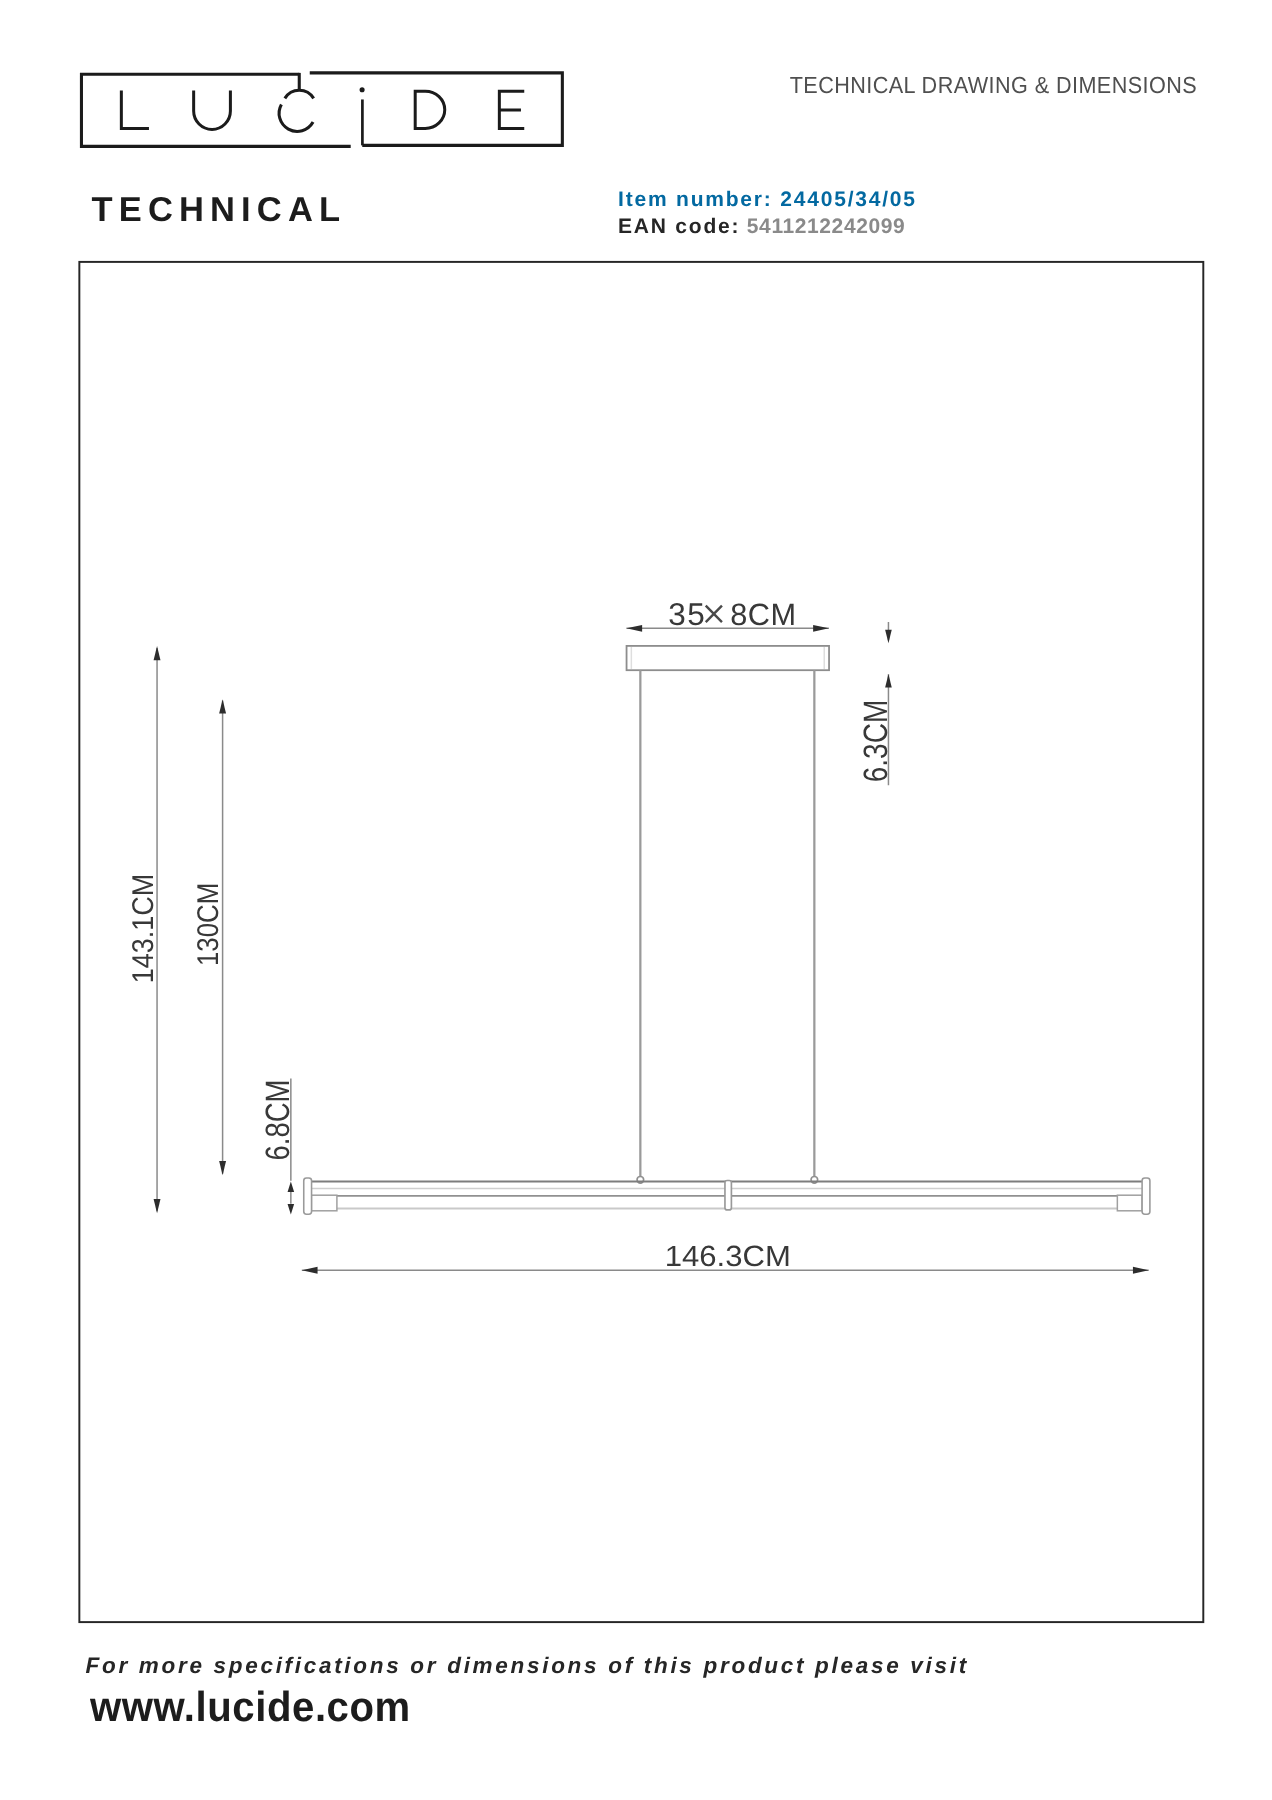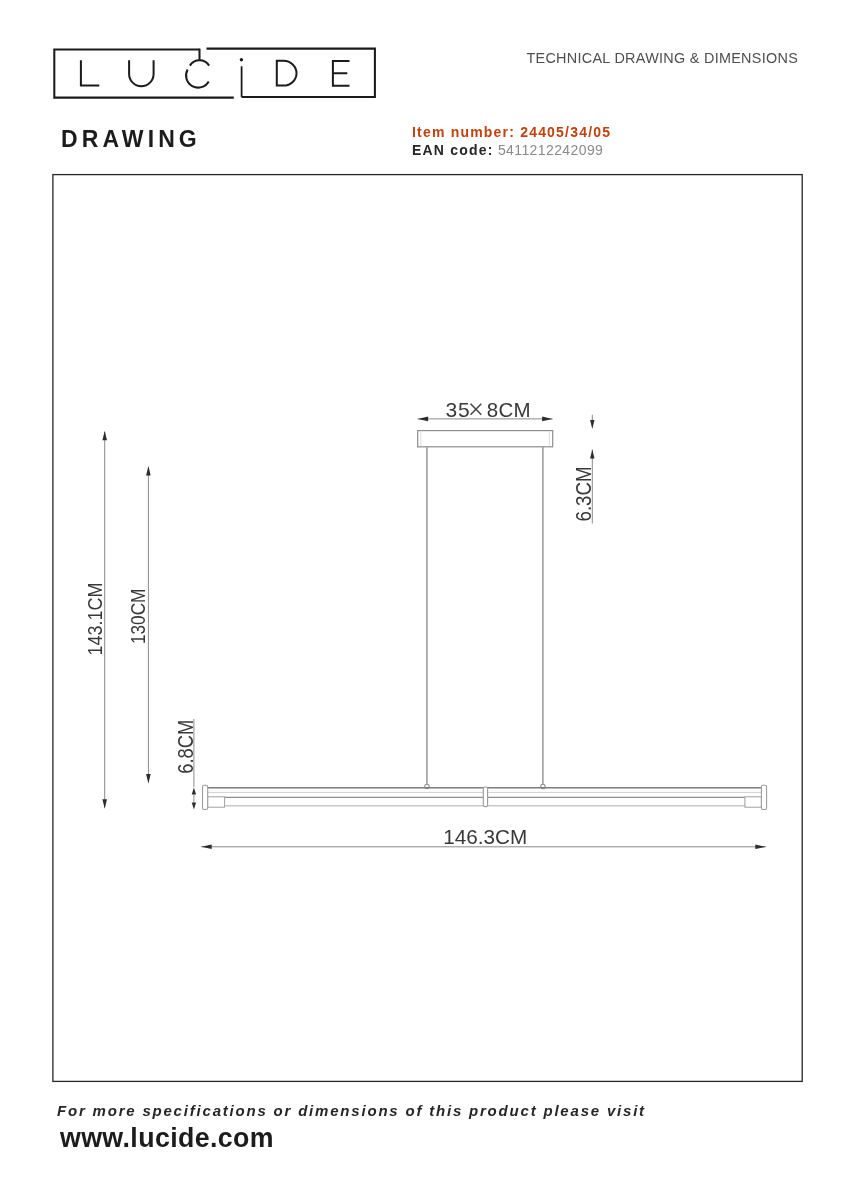--- a/index.html
+++ b/index.html
@@ -1,22 +1,22 @@
 <!DOCTYPE html>
 <html><head>
 <meta charset="utf-8">
 <style>
   html,body{margin:0;padding:0;background:#fff;}
   body{width:848px;height:1200px;position:relative;font-family:"Liberation Sans",sans-serif;overflow:hidden;}
   .abs{position:absolute;white-space:nowrap;}
   #tech{top:48.5px;right:50px;font-size:15.5px;color:#4f4f4f;letter-spacing:0.3px;transform:scaleX(0.93);transform-origin:100% 50%;}
   #name{top:125.5px;left:61px;font-size:23px;font-weight:bold;color:#1c1c1c;letter-spacing:4.1px;}
-  #item{top:124px;left:412px;font-size:14px;font-weight:bold;color:#c2410c;letter-spacing:1.2px;}
+  #item{top:124px;left:412px;font-size:14px;font-weight:bold;color:#0369a1;letter-spacing:1.2px;}
   #ean{top:141.9px;left:412px;font-size:14px;font-weight:bold;color:#262626;letter-spacing:1.2px;}
-  #ean span{font-weight:normal;color:#8a8a8a;letter-spacing:0.4px;}
+  #ean span{font-weight:bold;color:#8a8a8a;letter-spacing:0.4px;}
   #foot1{top:1102px;left:57px;font-size:15px;font-weight:bold;color:#262626;letter-spacing:1.8px;font-style:italic;}
   #foot2{top:1121.5px;left:60px;font-size:28px;font-weight:bold;color:#1c1c1c;letter-spacing:0.4px;transform:scaleX(0.955);transform-origin:0 50%;}
 </style>
 </head>
 <body>
 <svg class="abs" style="left:0;top:0" width="848" height="1200" viewBox="0 0 848 1200">
 
   <g stroke="#1b1b1b" stroke-width="2.05" fill="none">
     <path d="M 199.6 49.5 H 54.3 V 97.6 H 233.8"></path>
     <path d="M 206.5 48.6 H 374.9 V 96.9 H 241.5"></path>
@@ -84,17 +84,17 @@
     <text x="486.8" y="416.5" font-size="20.5" letter-spacing="0.3">8CM</text>
     <text transform="translate(591.3 494) rotate(-90)" font-size="22.5" text-anchor="middle" textLength="55" lengthAdjust="spacingAndGlyphs">6.3CM</text>
     <text transform="translate(102.3 619) rotate(-90)" font-size="20" text-anchor="middle" textLength="73" lengthAdjust="spacingAndGlyphs">143.1CM</text>
     <text transform="translate(145.3 616.3) rotate(-90)" font-size="20" text-anchor="middle" textLength="55.5" lengthAdjust="spacingAndGlyphs">130CM</text>
     <text transform="translate(192.5 746.7) rotate(-90)" font-size="22.5" text-anchor="middle" textLength="54" lengthAdjust="spacingAndGlyphs">6.8CM</text>
     <text x="485.2" y="843.7" font-size="19.5" text-anchor="middle" textLength="84" lengthAdjust="spacingAndGlyphs">146.3CM</text>
   </g>
 </svg>
 
 <div class="abs" id="tech">TECHNICAL DRAWING &amp; DIMENSIONS</div>
-<div class="abs" id="name">DRAWING</div>
+<div class="abs" id="name">TECHNICAL</div>
 <div class="abs" id="item">Item number: 24405/34/05</div>
 <div class="abs" id="ean">EAN code:<span> 5411212242099</span></div>
 <div class="abs" id="foot1">For more specifications or dimensions of this product please visit</div>
 <div class="abs" id="foot2">www.lucide.com</div>
 
 </body></html>

